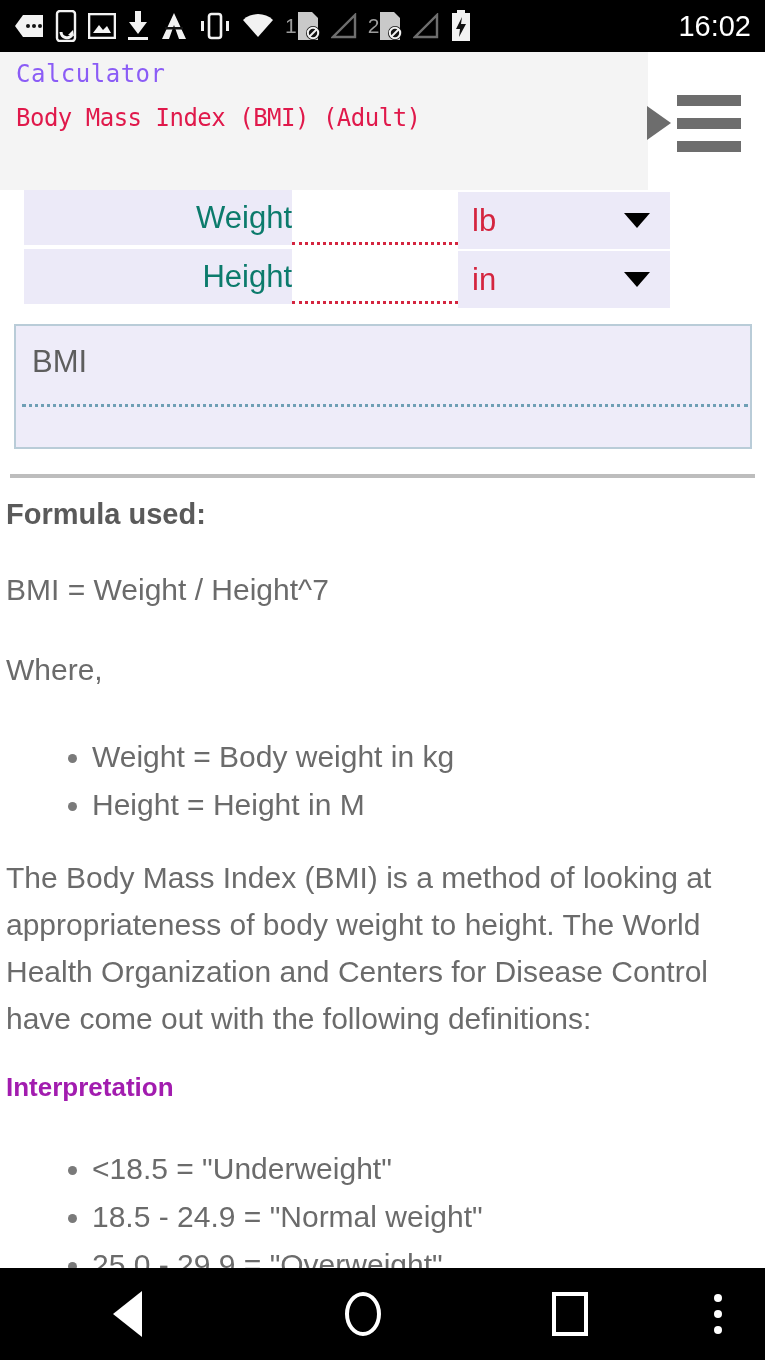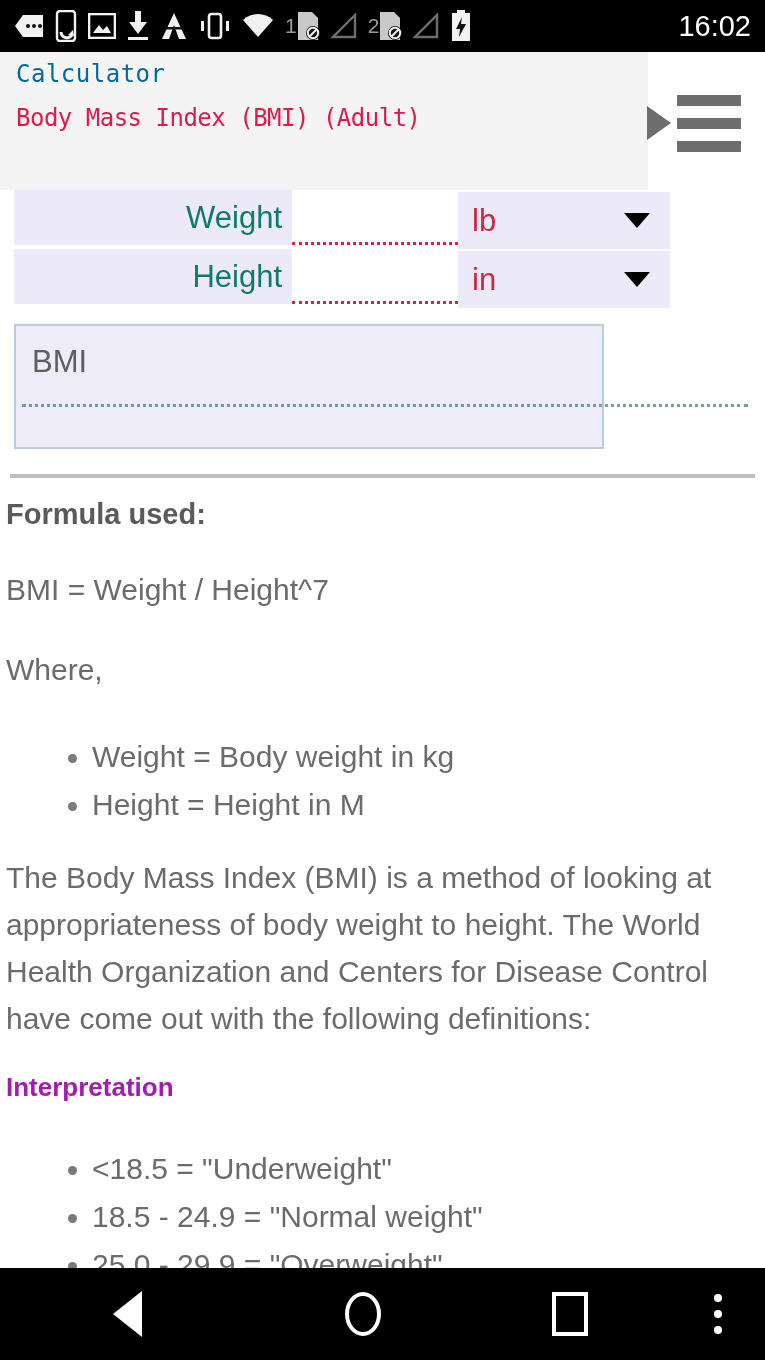--- a/index.html
+++ b/index.html
@@ -74,21 +74,21 @@
     width: 648px;
     height: 138px;
     background: #f4f4f4;
   }
   .header-texts {
     position: absolute;
     top: 0; left: 16px;
   }
   .app-kicker {
     margin-top: 8px;
-    color: #0369a1;
+    color: #8b5cf6;
     font-size: 24px;
     font-family: "DejaVu Sans Mono", monospace;
     letter-spacing: 0.5px;
   }
   .page-title {
     margin-top: 16px;
     color: #e0194b;
     font-size: 24px;
     font-family: "DejaVu Sans Mono", monospace;
     letter-spacing: -0.5px;
@@ -124,21 +124,21 @@
     top: 190px; left: 0;
     width: 765px;
   }
   .field-row {
     position: relative;
     height: 55px;
     margin-bottom: 4px;
   }
   .field-label {
     position: absolute;
-    left: 14px; top: 0;
+    left: 24px; top: 0;
     width: 278px;
     height: 55px;
     background: #eceaf8;
     display: flex;
     align-items: center;
     justify-content: flex-end;
     padding-right: 10px;
     color: #0c7b6c;
     font-size: 31px;
   }
@@ -176,21 +176,21 @@
     border-left: 13px solid transparent;
     border-right: 13px solid transparent;
     border-top: 15px solid #000000;
     margin-right: 20px;
   }
 
   
   .result-box {
     position: absolute;
     top: 324px; left: 14px;
-    width: 590px;
+    width: 738px;
     height: 125px;
     background: #eeecf9;
     border: 2px solid #b9ccd8;
   }
   .result-label {
     position: absolute;
     top: 18px; left: 16px;
     color: #5e5e5e;
     font-size: 31px;
   }

